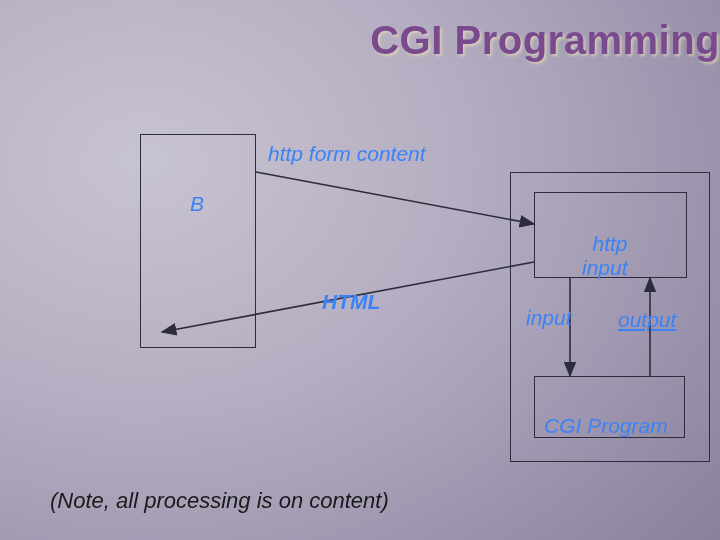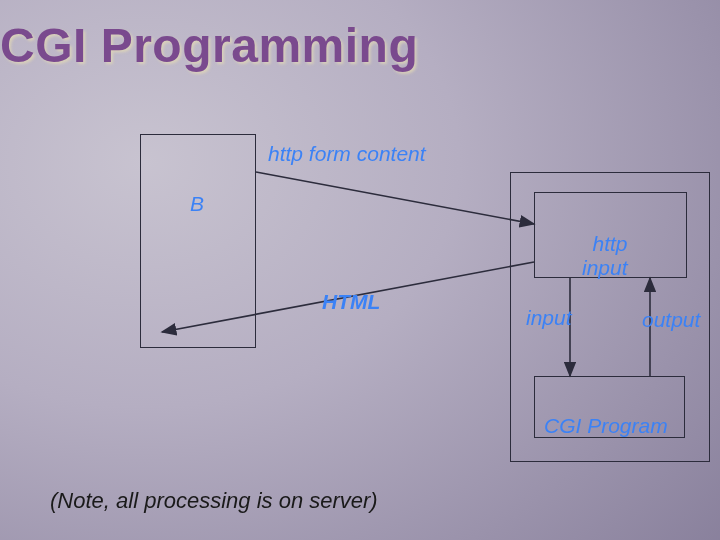--- a/index.html
+++ b/index.html
@@ -7,22 +7,22 @@
   body {
     background: radial-gradient(ellipse 900px 700px at 20% 30%, #c8c3d0 0%, #b5aec2 35%, #9a92ab 65%, #7b7290 100%);
     font-family: Arial, Helvetica, sans-serif;
     position: relative;
   }
   .title {
     position: absolute;
     top: 18px;
     left: 0;
     width: 100%;
-    text-align: left;
-    font-size: 48px;
+    text-align: right;
+    font-size: 40px;
     font-weight: bold;
     color: #7a4a8e;
     text-shadow: 2px 2px 3px rgba(230,220,180,0.7);
     letter-spacing: 0.5px;
   }
   .box {
     position: absolute;
     border: 1.5px solid #2c2c3c;
     background: transparent;
   }
@@ -36,21 +36,21 @@
     font-size: 21px;
     font-style: italic;
     color: #3b82f6;
     white-space: nowrap;
   }
   .lbl-form   { left: 268px; top: 142px; }
   .lbl-b      { left: 190px; top: 192px; font-style: italic;}
   .lbl-html   { left: 322px; top: 290px; font-weight: bold; }
   .lbl-http   { left: 582px; top: 232px; text-align: right; line-height: 1.15; }
   .lbl-input  { left: 526px; top: 306px; }
-  .lbl-output { left: 642px; top: 308px; }
+  .lbl-output { left: 618px; top: 308px; text-decoration: underline; }
   .lbl-cgi    { left: 544px; top: 414px; }
   .note {
     position: absolute;
     left: 50px; top: 488px;
     font-size: 22px;
     font-style: italic;
     color: #1a1a1a;
   }
 
   svg.arrows {
@@ -86,13 +86,13 @@
 <div class="lbl lbl-b">B</div>
 <div class="lbl lbl-html">HTML</div>
 <div class="lbl lbl-http">
     <div>http</div>
     <div>input</div>
   </div>
 <div class="lbl lbl-input">input</div>
 <div class="lbl lbl-output">output</div>
 <div class="lbl lbl-cgi">CGI Program</div>
 
-<div class="note">(Note, all processing is on server)</div>
+<div class="note">(Note, all processing is on content)</div>
 
 </body></html>

